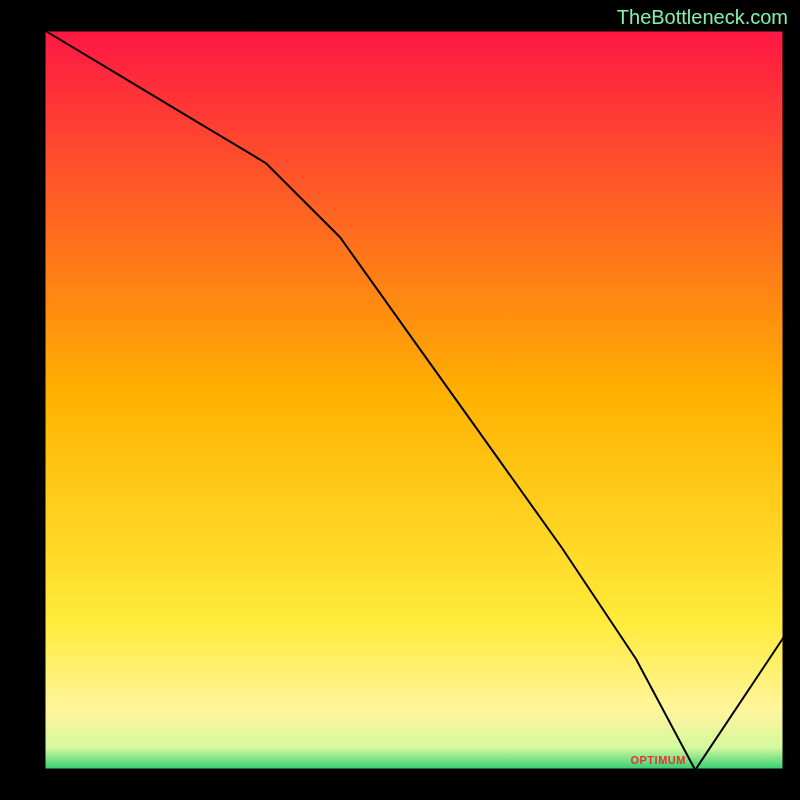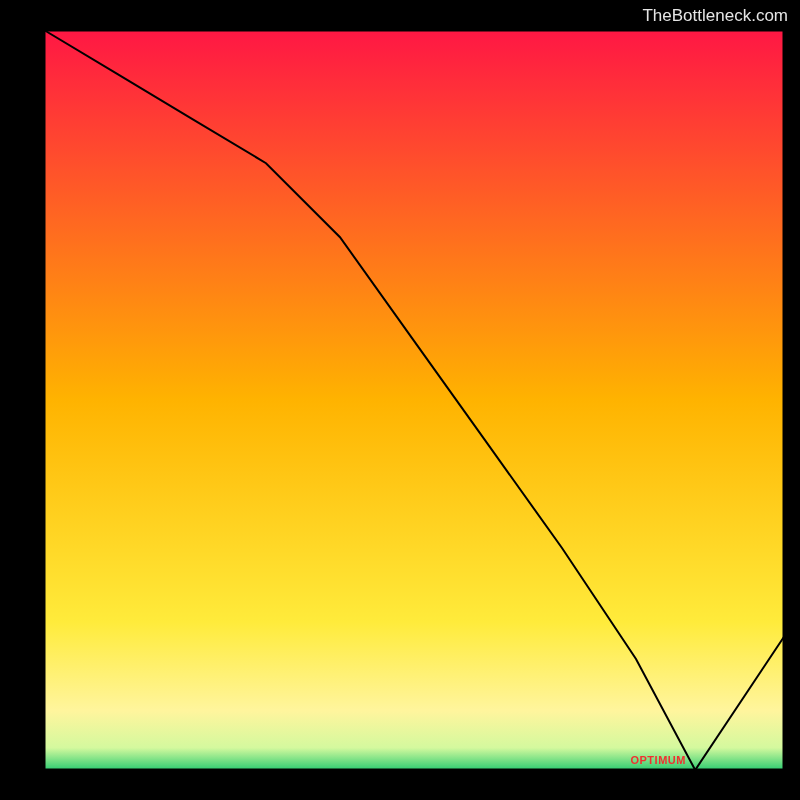--- a/index.html
+++ b/index.html
@@ -14,22 +14,22 @@
   .frame {
     position: relative;
     width: 800px;
     height: 800px;
     background: #000000;
   }
   .watermark {
     position: absolute;
     top: 6px;
     right: 12px;
-    color: #e5e5e5;
-    font-size: 17px;
+    color: #86efac;
+    font-size: 20px;
     z-index: 3;
   }
   svg {
     position: absolute;
     top: 0;
     left: 0;
   }
   .annotation {
     fill: #f03030;
     font-size: 11px;

